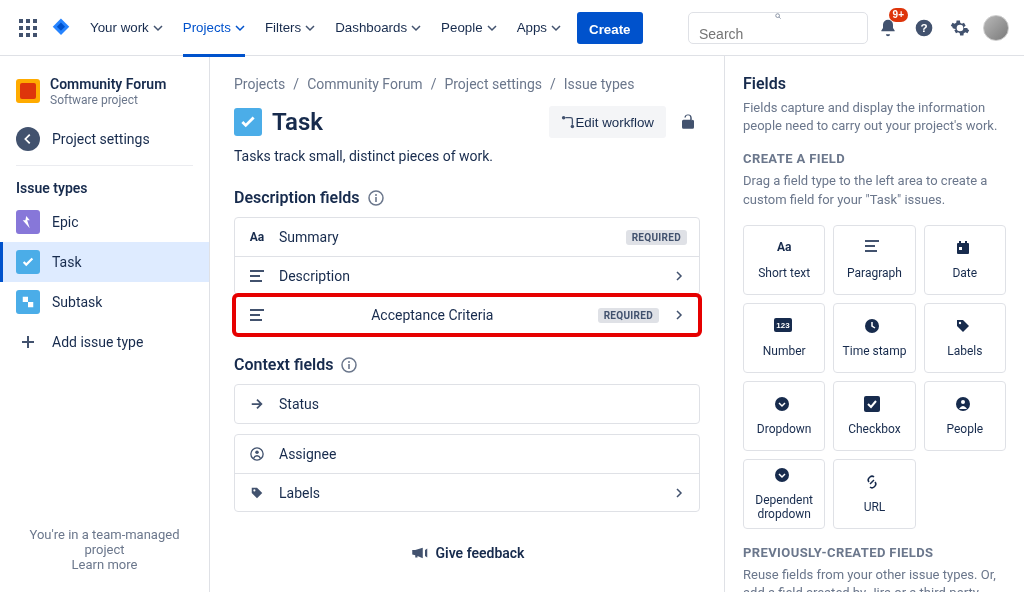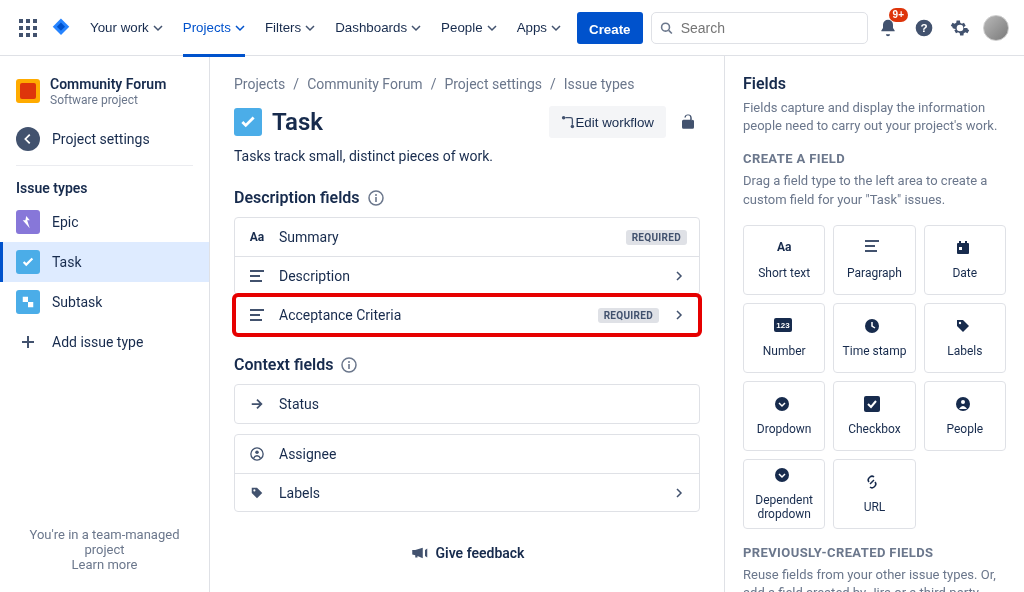--- a/index.html
+++ b/index.html
@@ -25,21 +25,21 @@
   .apps-btn,.nav-item,.icon-btn{border:none;background:none;cursor:pointer;height:32px;display:inline-flex;align-items:center;
     padding:0 8px;border-radius:3px;color:var(--text);}
   .apps-btn{width:32px;justify-content:center;padding:0;}
   .logo{width:26px;height:26px;color:#2684ff;display:flex;align-items:center;justify-content:center;margin-right:4px;}
   .chev{width:10px;height:10px;margin-left:4px;}
   .nav-item.active{color:var(--blue);}
   .nav-item.active-underline::after{content:'';position:absolute;bottom:-13px;left:8px;right:8px;height:3px;background:var(--blue);}
   .nav-item.rel{position:relative;}
   .create-btn{background:var(--blue);color:#fff;border:none;height:32px;padding:10px 12px;border-radius:3px;cursor:pointer;font-weight:700;margin-left:4px;}
   .spacer{flex:1;}
-  .search{height:32px;width:217px;border:1px solid var(--border);border-radius:5px;display:flex;align-items:center;padding:0 8px;gap:6px;color:var(--text-subtle);}
+  .search{height:32px;width:180px;border:1px solid var(--border);border-radius:5px;display:flex;align-items:center;padding:0 8px;gap:6px;color:var(--text-subtle);flex-direction:column;}
   .search input{border:none;outline:none;width:100%;font-size:14px;}
   .icon-btn{width:32px;justify-content:center;padding:0;color:var(--text-subtle);position:relative;}
   .notif-badge{position:absolute;top:-4px;right:-4px;background:var(--red);color:#fff;font-size:10px;font-weight:700;border-radius:8px;padding:0 4px;line-height:14px;}
   .avatar{width:26px;height:26px;border-radius:50%;background:linear-gradient(135deg,#b8b8b8,#7a7a7a);border:1px solid #ccc;}
   
   .body{display:flex;height:calc(592px - 56px);}
   
   .sidebar{width:210px;border-right:1px solid var(--border);display:flex;flex-direction:column;padding:16px 0 12px 0;}
   .proj-head{display:flex;gap:10px;padding:4px 16px 12px 16px;align-items:center;}
   .proj-avatar{width:24px;height:24px;background:#ffab00;border-radius:3px;position:relative;overflow:hidden;}
@@ -301,21 +301,21 @@
             </svg>
           </div>
         <span class="field-label">Description</span>
         <div class="row-arrow">
             <svg width="10" height="10" viewBox="0 0 10 10">
               <path d="M3 1l4 4-4 4" stroke="#42526e" stroke-width="1.5" fill="none"></path>
             </svg>
           </div>
       </div>
     </div>
-    <div class="field-list hl" style="margin-top:-20px;">
+    <div class="field-list hl" style="margin-top:-20px;text-align:center;">
       <div class="field-row">
         <div class="field-ic">
             <svg width="14" height="12" viewBox="0 0 14 12">
               <rect y="0" width="14" height="2" fill="#42526e"></rect>
               <rect y="5" width="10" height="2" fill="#42526e"></rect>
               <rect y="10" width="12" height="2" fill="#42526e"></rect>
             </svg>
           </div>
         <span class="field-label">Acceptance Criteria</span>
         <span class="req-tag">REQUIRED</span>

